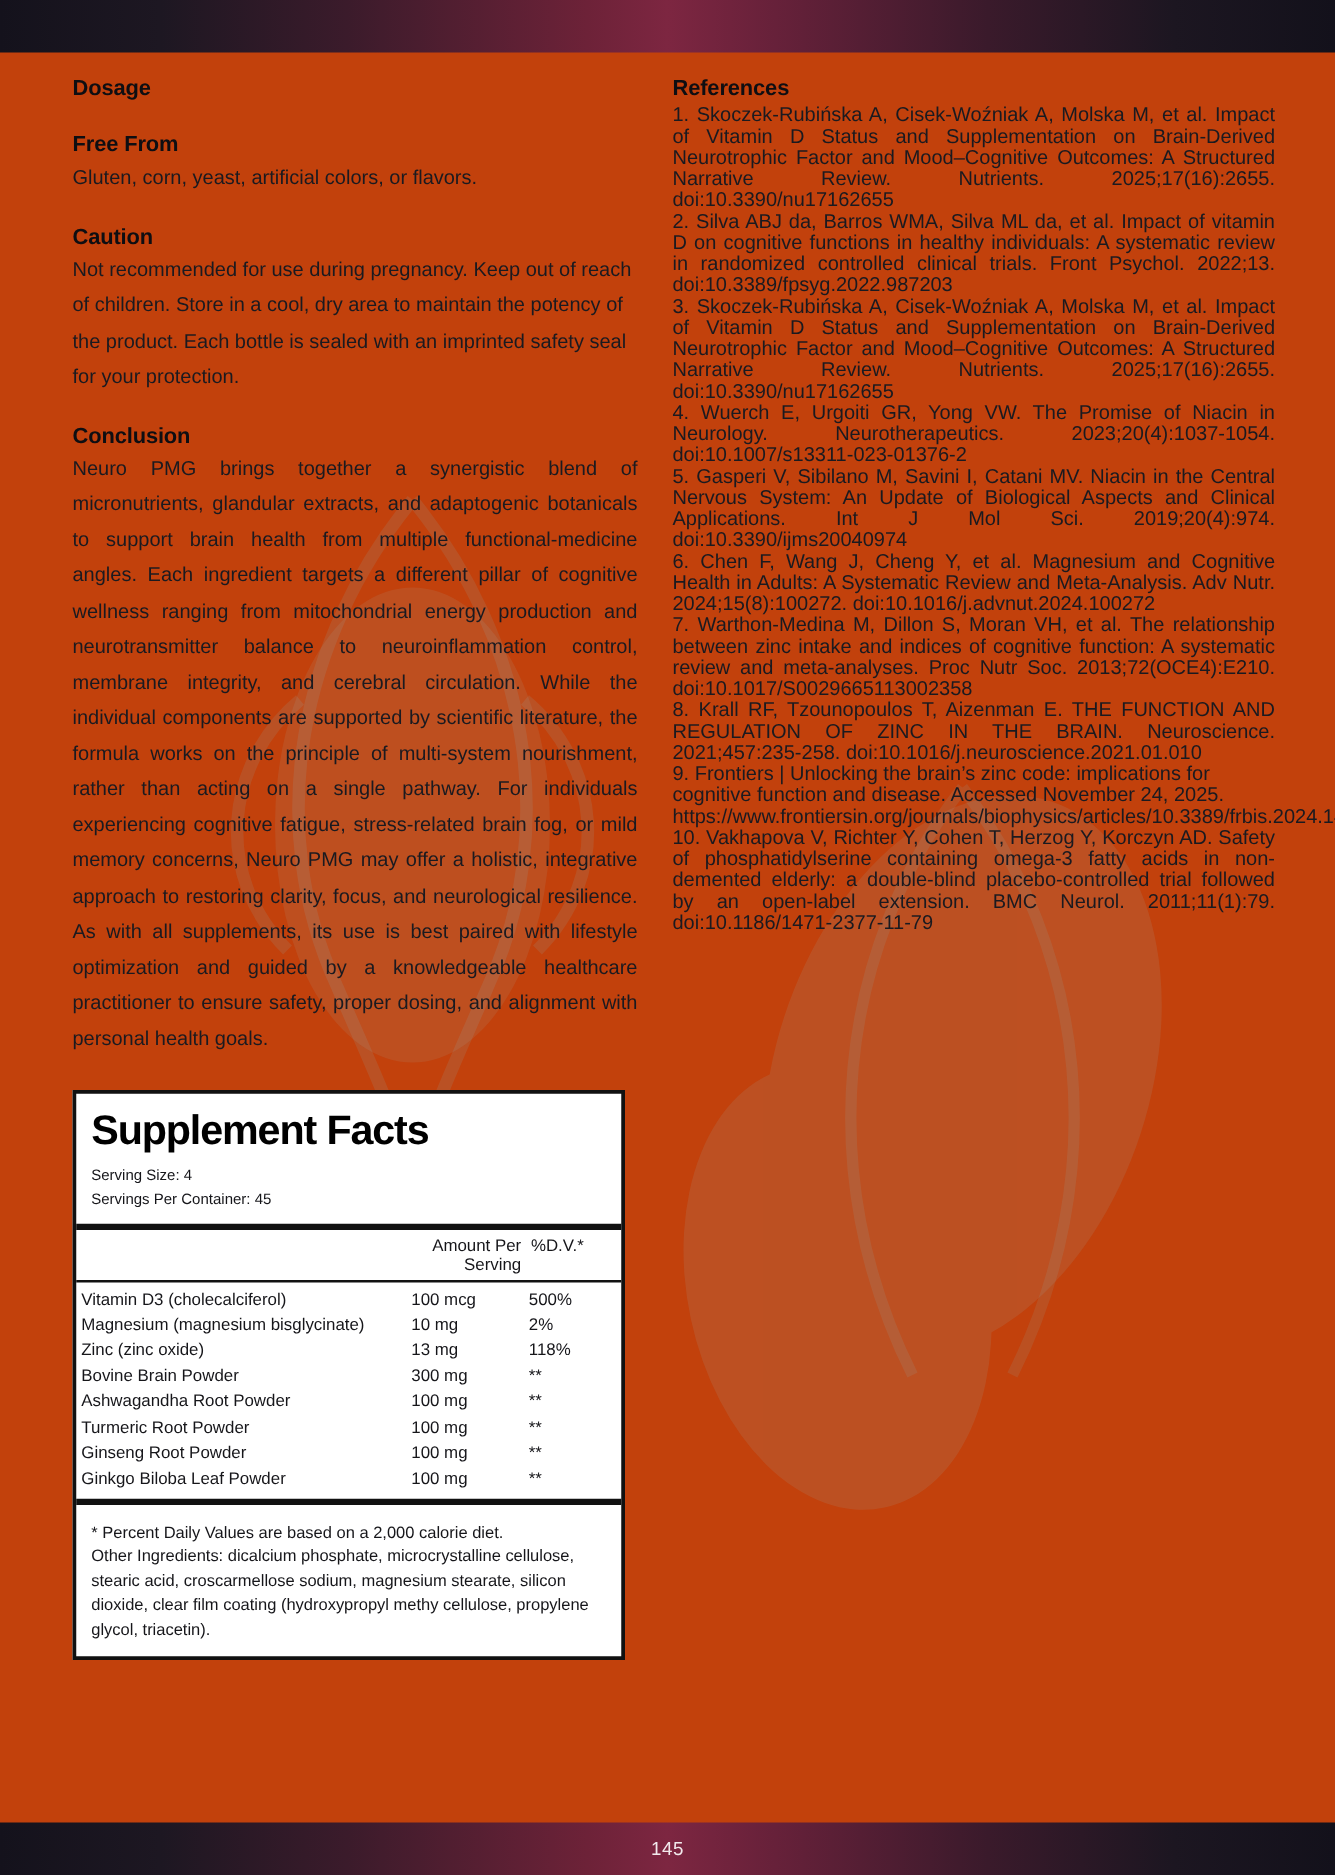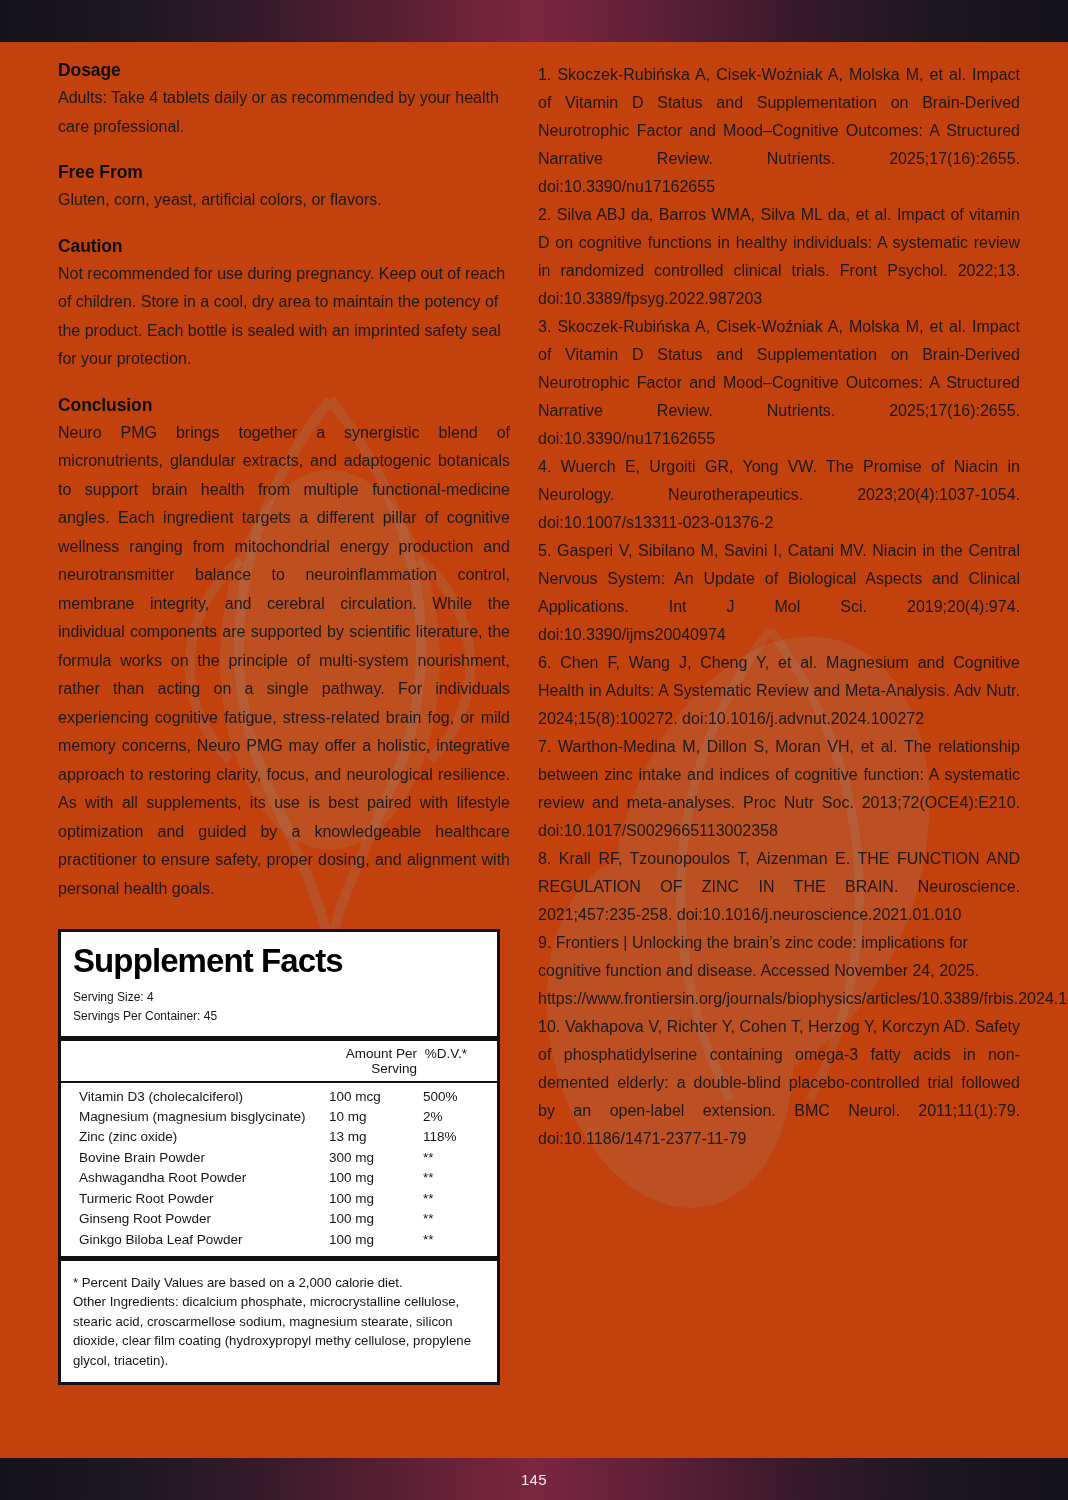--- a/index.html
+++ b/index.html
@@ -81,21 +81,21 @@
     text-align:justify;
     -webkit-hyphens:none; hyphens:none;
   }
   p.body.ragged { text-align:left; }
   .gap { height:21px; }
 
   
   .ref-list { margin-top:1px; }
   .ref-item {
     font-size:16px;
-    line-height:28px;
+    line-height:17px;
     color:#1a1a20;
     text-align:justify;
     hyphens:none;
   }
   .ref-item.left { text-align:left; }
 
   
   .sfp {
     margin-top:26px;
     width:442px;
@@ -125,21 +125,21 @@
   .sfp-colhead {
     display:flex;
     padding:5px 12px 5px 12px;
     font-size:13.5px;
     color:#16161a;
   }
   .ch-name { flex:1 1 auto; }
   .ch-amt  { width:96px; text-align:right; }
   .ch-dv   { width:68px; text-align:right; padding-right:18px; }
 
-  .sfp-rows { padding:4px 12px 6px 18px;border-radius:14px; }
+  .sfp-rows { padding:4px 12px 6px 4px;border-radius:14px; }
   .sfp-row {
     display:flex;
     font-size:13.5px;
     line-height:20.4px;
     color:#16161a;
   }
   .r-name { flex:1 1 auto; }
   .r-amt  { width:96px; text-align:left; padding-left:8px; }
   .r-dv   { width:68px; text-align:left; padding-left:6px; }
 
@@ -178,21 +178,20 @@
   </svg>
 
   <div class="bar bar-top"></div>
 
   <div class="content">
 
     <div class="col-left">
 
       <section>
         <h2 class="sec-title">Dosage</h2>
-        <p class="body ragged">Adults: Take 4 tablets daily or as recommended by your health care professional.</p>
       </section>
 
       <div class="gap"></div>
 
       <section>
         <h2 class="sec-title">Free From</h2>
         <p class="body ragged">Gluten, corn, yeast, artificial colors, or flavors.</p>
       </section>
 
       <div class="gap"></div>
@@ -273,20 +272,21 @@
 
         <div class="sfp-foot" id="sfp-foot">
             <div>* Percent Daily Values are based on a 2,000 calorie diet.</div>
             <div>Other Ingredients: dicalcium phosphate, microcrystalline cellulose, stearic acid, croscarmellose sodium, magnesium stearate, silicon dioxide, clear film coating (hydroxypropyl methy cellulose, propylene glycol, triacetin).</div>
           </div>
       </div>
 
     </div>
 
     <div class="col-right">
+      <h2 class="sec-title">References</h2>
       <div class="ref-list" id="ref-list">
           <div class="ref-item">1. Skoczek-Rubińska A, Cisek-Woźniak A, Molska M, et al. Impact of Vitamin D Status and Supplementation on Brain-Derived Neurotrophic Factor and Mood–Cognitive Outcomes: A Structured Narrative Review. Nutrients. 2025;17(16):2655. doi:10.3390/nu17162655</div>
           <div class="ref-item">2. Silva ABJ da, Barros WMA, Silva ML da, et al. Impact of vitamin D on cognitive functions in healthy individuals: A systematic review in randomized controlled clinical trials. Front Psychol. 2022;13. doi:10.3389/fpsyg.2022.987203</div>
           <div class="ref-item">3. Skoczek-Rubińska A, Cisek-Woźniak A, Molska M, et al. Impact of Vitamin D Status and Supplementation on Brain-Derived Neurotrophic Factor and Mood–Cognitive Outcomes: A Structured Narrative Review. Nutrients. 2025;17(16):2655. doi:10.3390/nu17162655</div>
           <div class="ref-item">4. Wuerch E, Urgoiti GR, Yong VW. The Promise of Niacin in Neurology. Neurotherapeutics. 2023;20(4):1037-1054. doi:10.1007/s13311-023-01376-2</div>
           <div class="ref-item">5. Gasperi V, Sibilano M, Savini I, Catani MV. Niacin in the Central Nervous System: An Update of Biological Aspects and Clinical Applications. Int J Mol Sci. 2019;20(4):974. doi:10.3390/ijms20040974</div>
           <div class="ref-item">6. Chen F, Wang J, Cheng Y, et al. Magnesium and Cognitive Health in Adults: A Systematic Review and Meta-Analysis. Adv Nutr. 2024;15(8):100272. doi:10.1016/j.advnut.2024.100272</div>
           <div class="ref-item">7. Warthon-Medina M, Dillon S, Moran VH, et al. The relationship between zinc intake and indices of cognitive function: A systematic review and meta-analyses. Proc Nutr Soc. 2013;72(OCE4):E210. doi:10.1017/S0029665113002358</div>
           <div class="ref-item">8. Krall RF, Tzounopoulos T, Aizenman E. THE FUNCTION AND REGULATION OF ZINC IN THE BRAIN. Neuroscience. 2021;457:235-258. doi:10.1016/j.neuroscience.2021.01.010</div>
           <div class="ref-item left">9. Frontiers | Unlocking the brain’s zinc code: implications for cognitive function and disease. Accessed November 24, 2025. https://www.frontiersin.org/journals/biophysics/articles/10.3389/frbis.2024.1406868/full</div>

